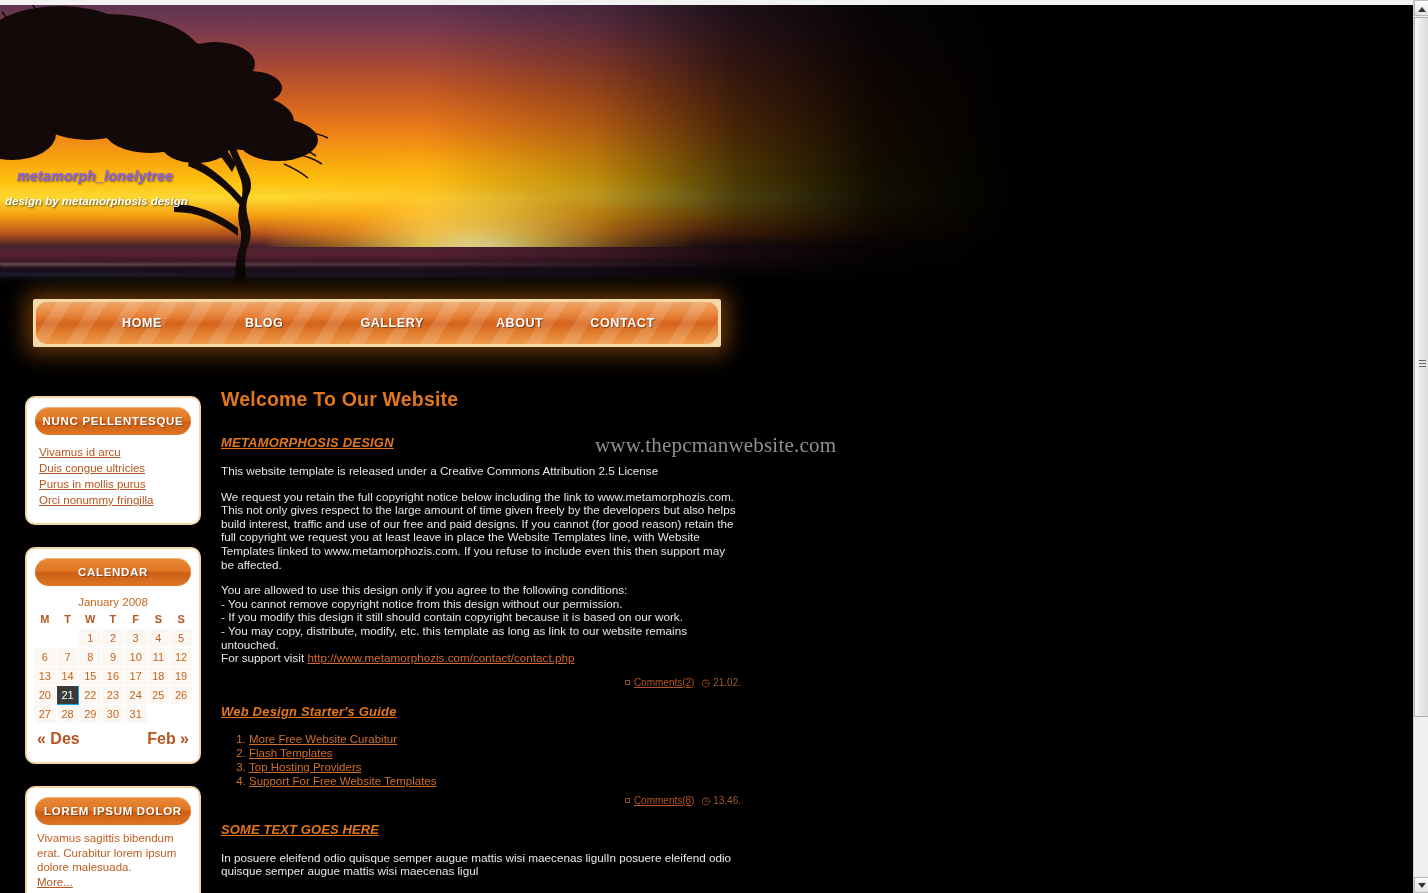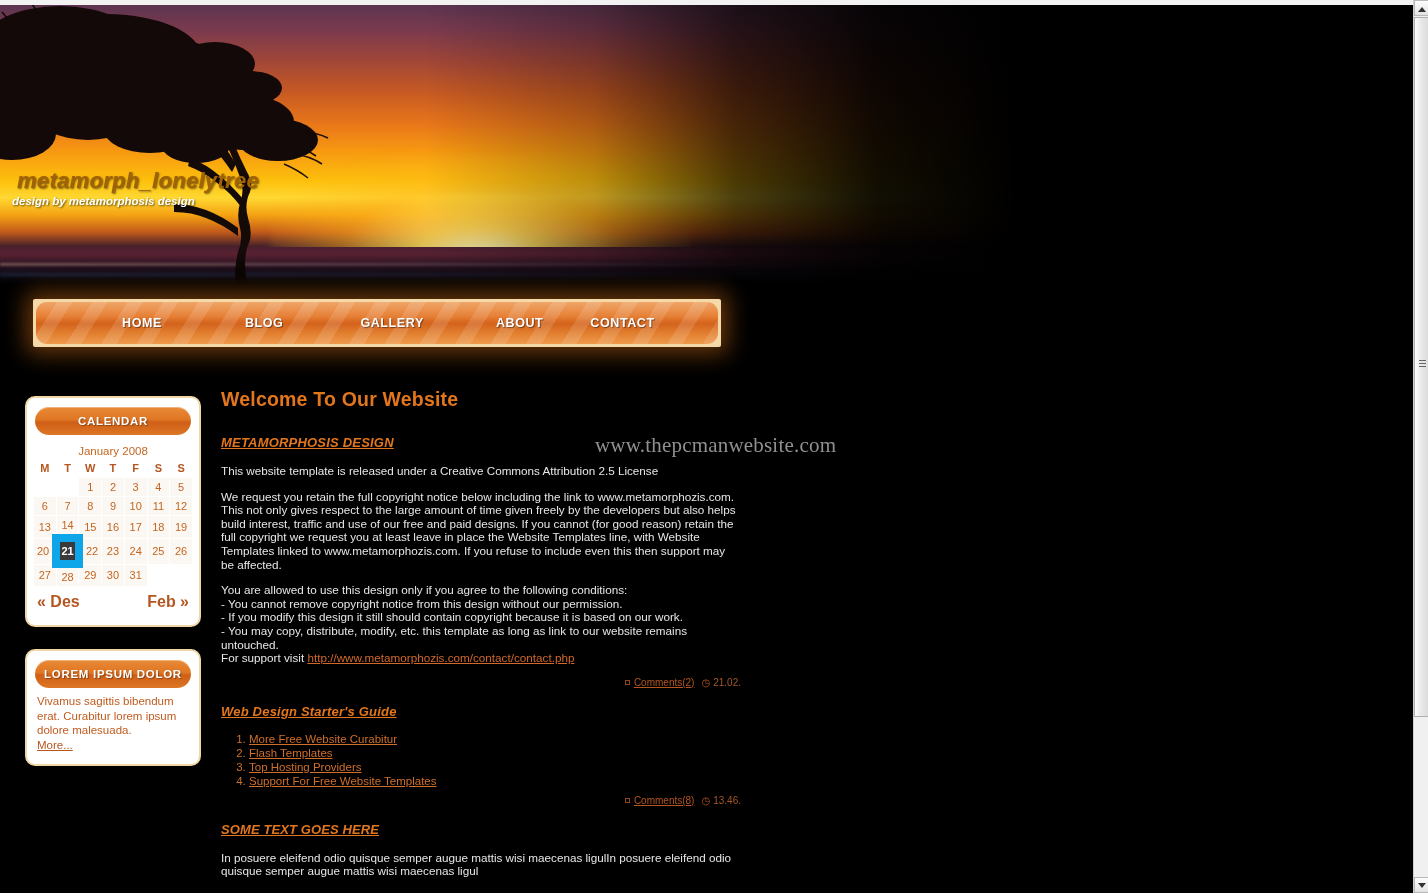--- a/index.html
+++ b/index.html
@@ -106,30 +106,30 @@
   .banner-bottom-fade {
     position: absolute; left:0; bottom:0; width:100%; height: 36px;
     background: linear-gradient(to bottom, rgba(0,0,0,0) 0%, #000 88%);
   }
 
   
   .tree { position:absolute; left: 0; top: 0; width: 460px; height: 300px; }
 
   .banner-title {
     position: absolute; left: 17px; top: 164px;
-    color: #a16207;
-    font-size: 22px;
+    color: #8b5cf6;
+    font-size: 14px;
     font-weight: bold;
     font-style: italic;
     letter-spacing: .3px;
     text-shadow: 1px 1px 2px rgba(0,0,0,.55);
     z-index: 9;
   }
   .banner-sub {
-    position: absolute; left: 12px; top: 191px;
+    position: absolute; left: 5px; top: 191px;
     color: #ffffff;
     font-size: 11.5px;
     font-weight: bold;
     font-style: italic;
     text-shadow: 1px 1px 2px rgba(0,0,0,.6);
     z-index: 9;
   }
 
   
   .nav-wrap {
@@ -254,22 +254,22 @@
     text-align: center;
     padding: 3px 0;
     background: #fbf8f4;
     border: 1px solid #ffffff;
     width: 14.28%;
   }
   table.cal td.empty { background: #ffffff; border-color: #ffffff; }
   table.cal td.today {
     background: #3a3a3a;
     color: #ffffff;
-    font-weight: bold;
-    border: 8px solid #0ea5e9;
+    font-weight: normal;
+    border: 1px solid #0ea5e9;
   }
   .cal-nav {
     display: flex; justify-content: space-between;
     padding: 6px 4px 0 4px;
   }
   .cal-nav a {
     color: #b5551f; font-size: 16px; font-weight: bold;
     text-decoration: none; cursor: pointer;
   }
 
@@ -445,20 +445,31 @@
       <a class="nav-item i0" href="#">HOME</a>
       <a class="nav-item i1" href="#">BLOG</a>
       <a class="nav-item i2" href="#">GALLERY</a>
       <a class="nav-item i3" href="#">ABOUT</a>
       <a class="nav-item i4" href="#">CONTACT</a>
     </nav>
   </div>
 
   <aside class="sidebar">
 
+    <section class="widget">
+      <div class="widget-head">
+        <span>NUNC PELLENTESQUE</span>
+      </div>
+      <div class="widget-body">
+        <a class="widget-link" href="#">Vivamus id arcu</a>
+        <a class="widget-link" href="#">Duis congue ultricies</a>
+        <a class="widget-link" href="#">Purus in mollis purus</a>
+        <a class="widget-link" href="#">Orci nonummy fringilla</a>
+      </div>
+    </section>
 
     <section class="widget">
       <div class="widget-head">
         <span>CALENDAR</span>
       </div>
       <div class="cal-body">
         <div class="cal-title">January 2008</div>
         <table class="cal">
           <thead>
             <tr>

